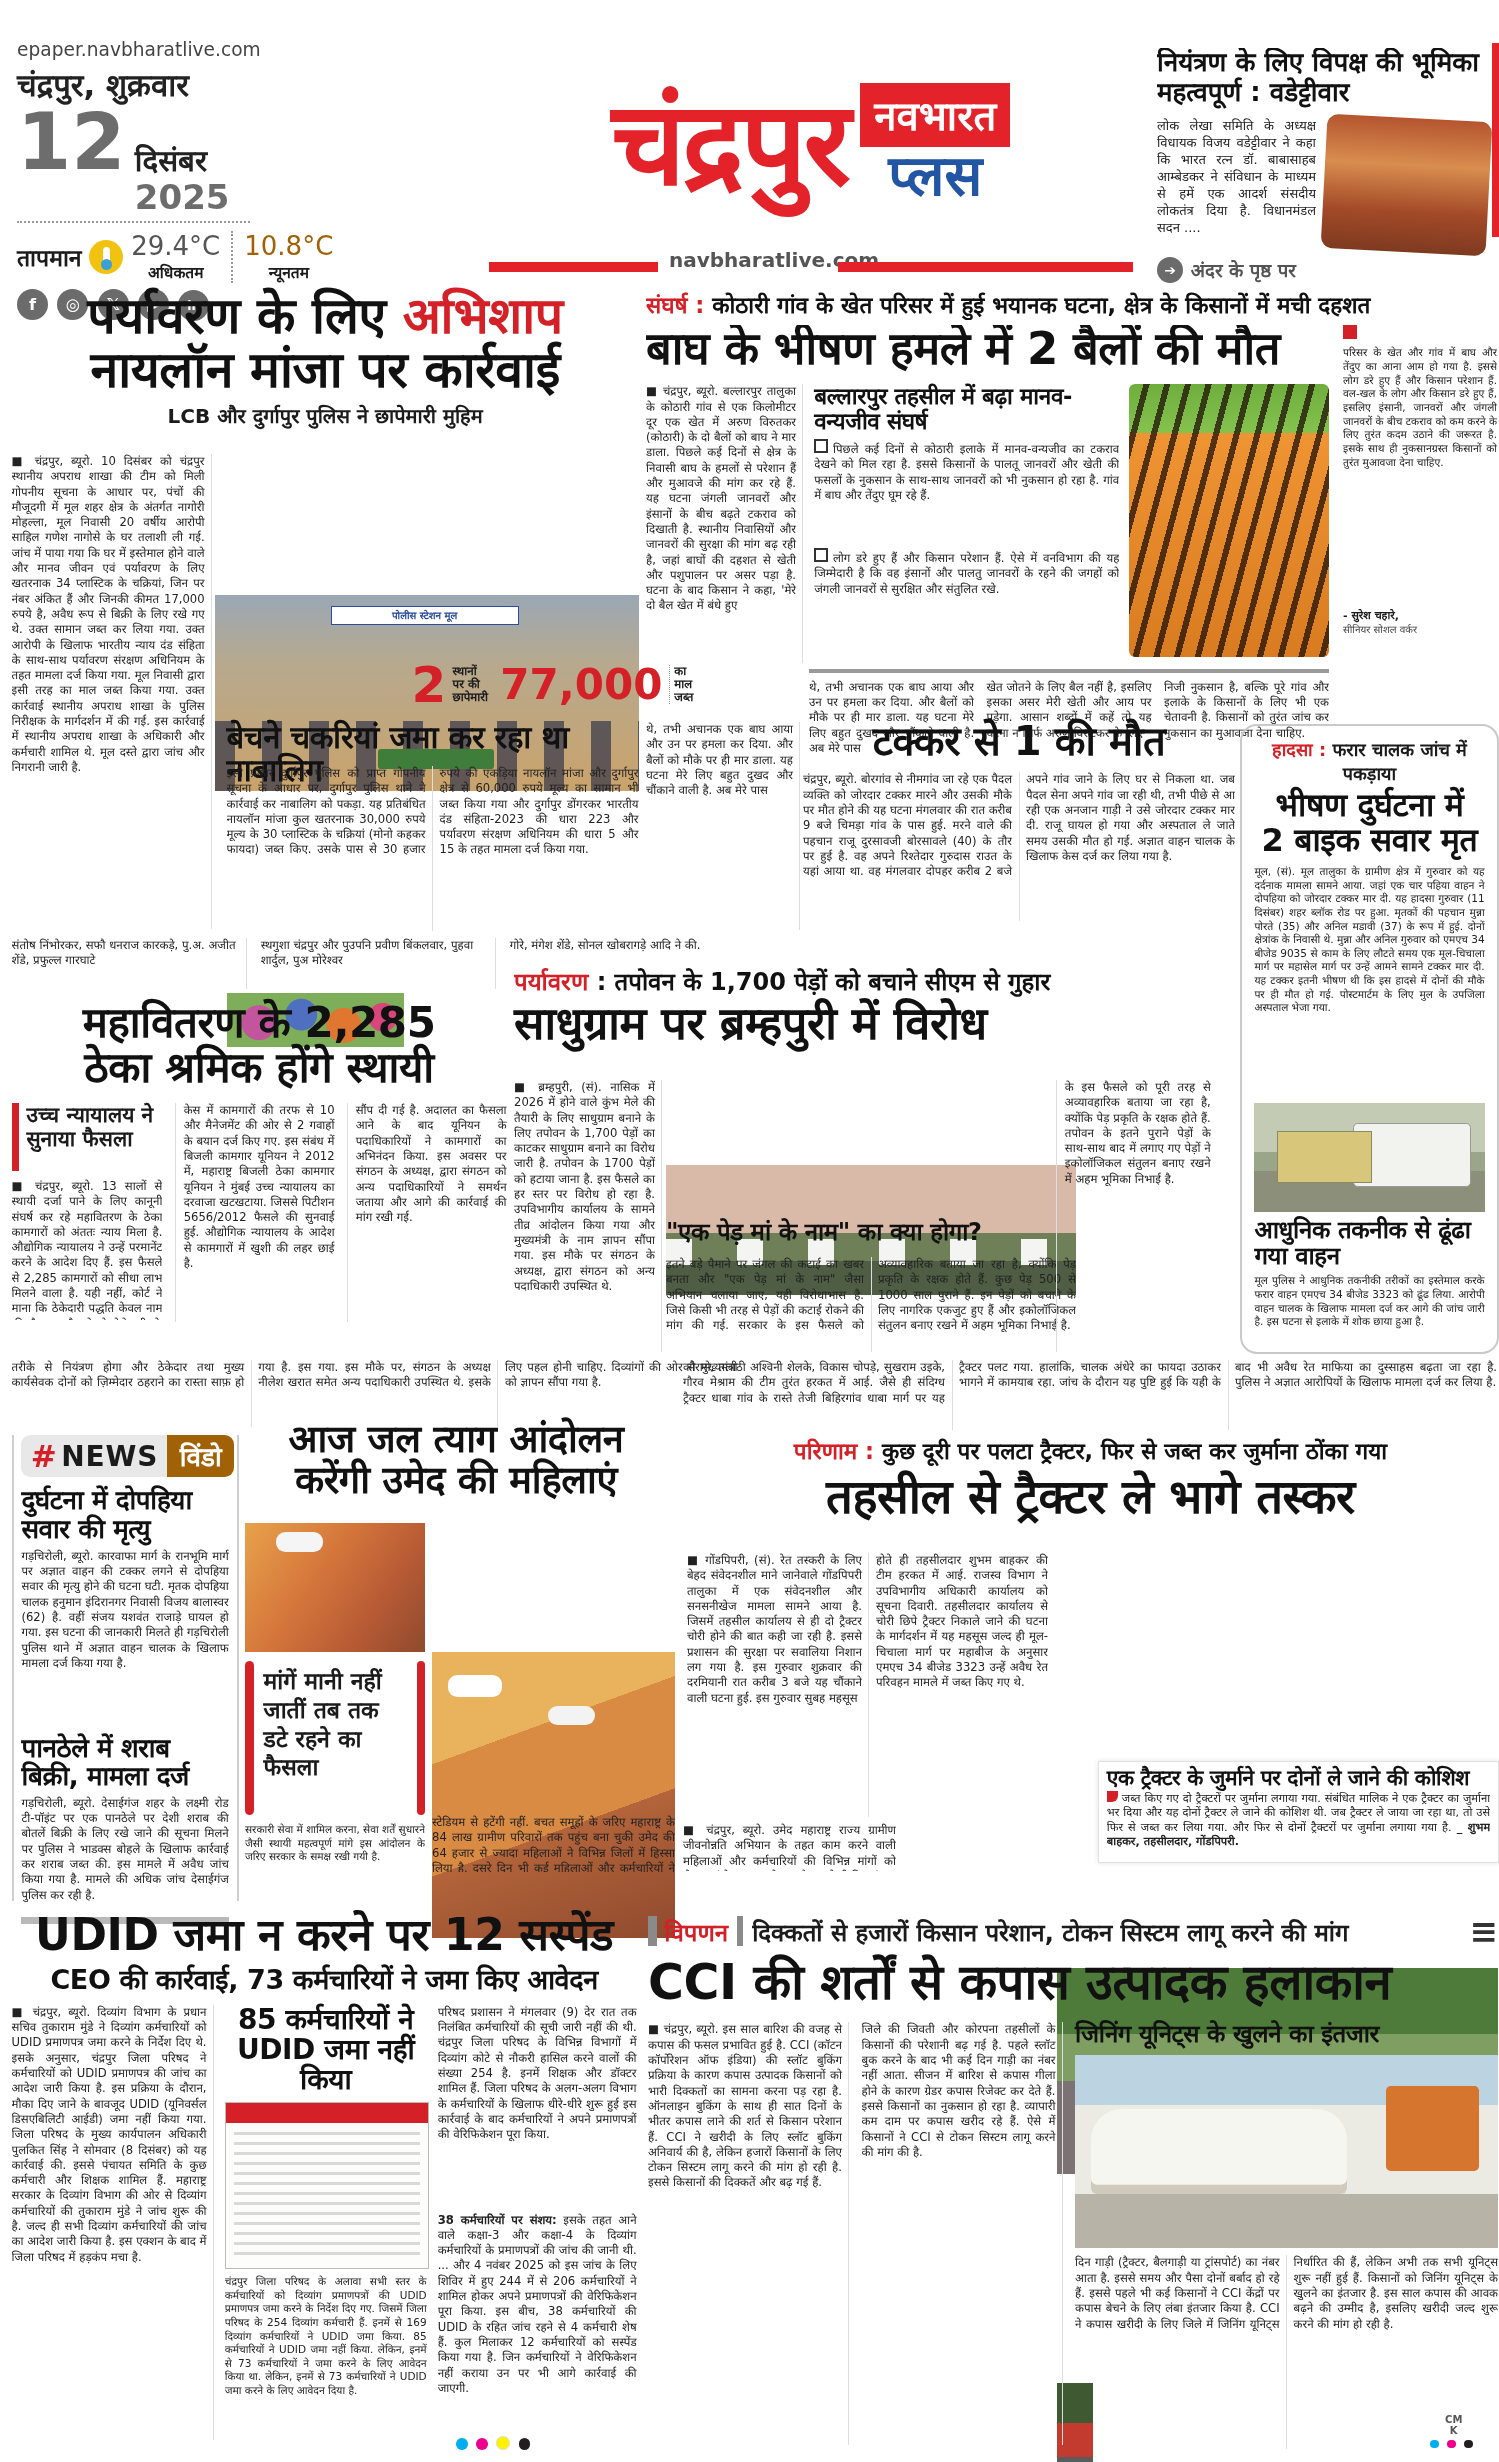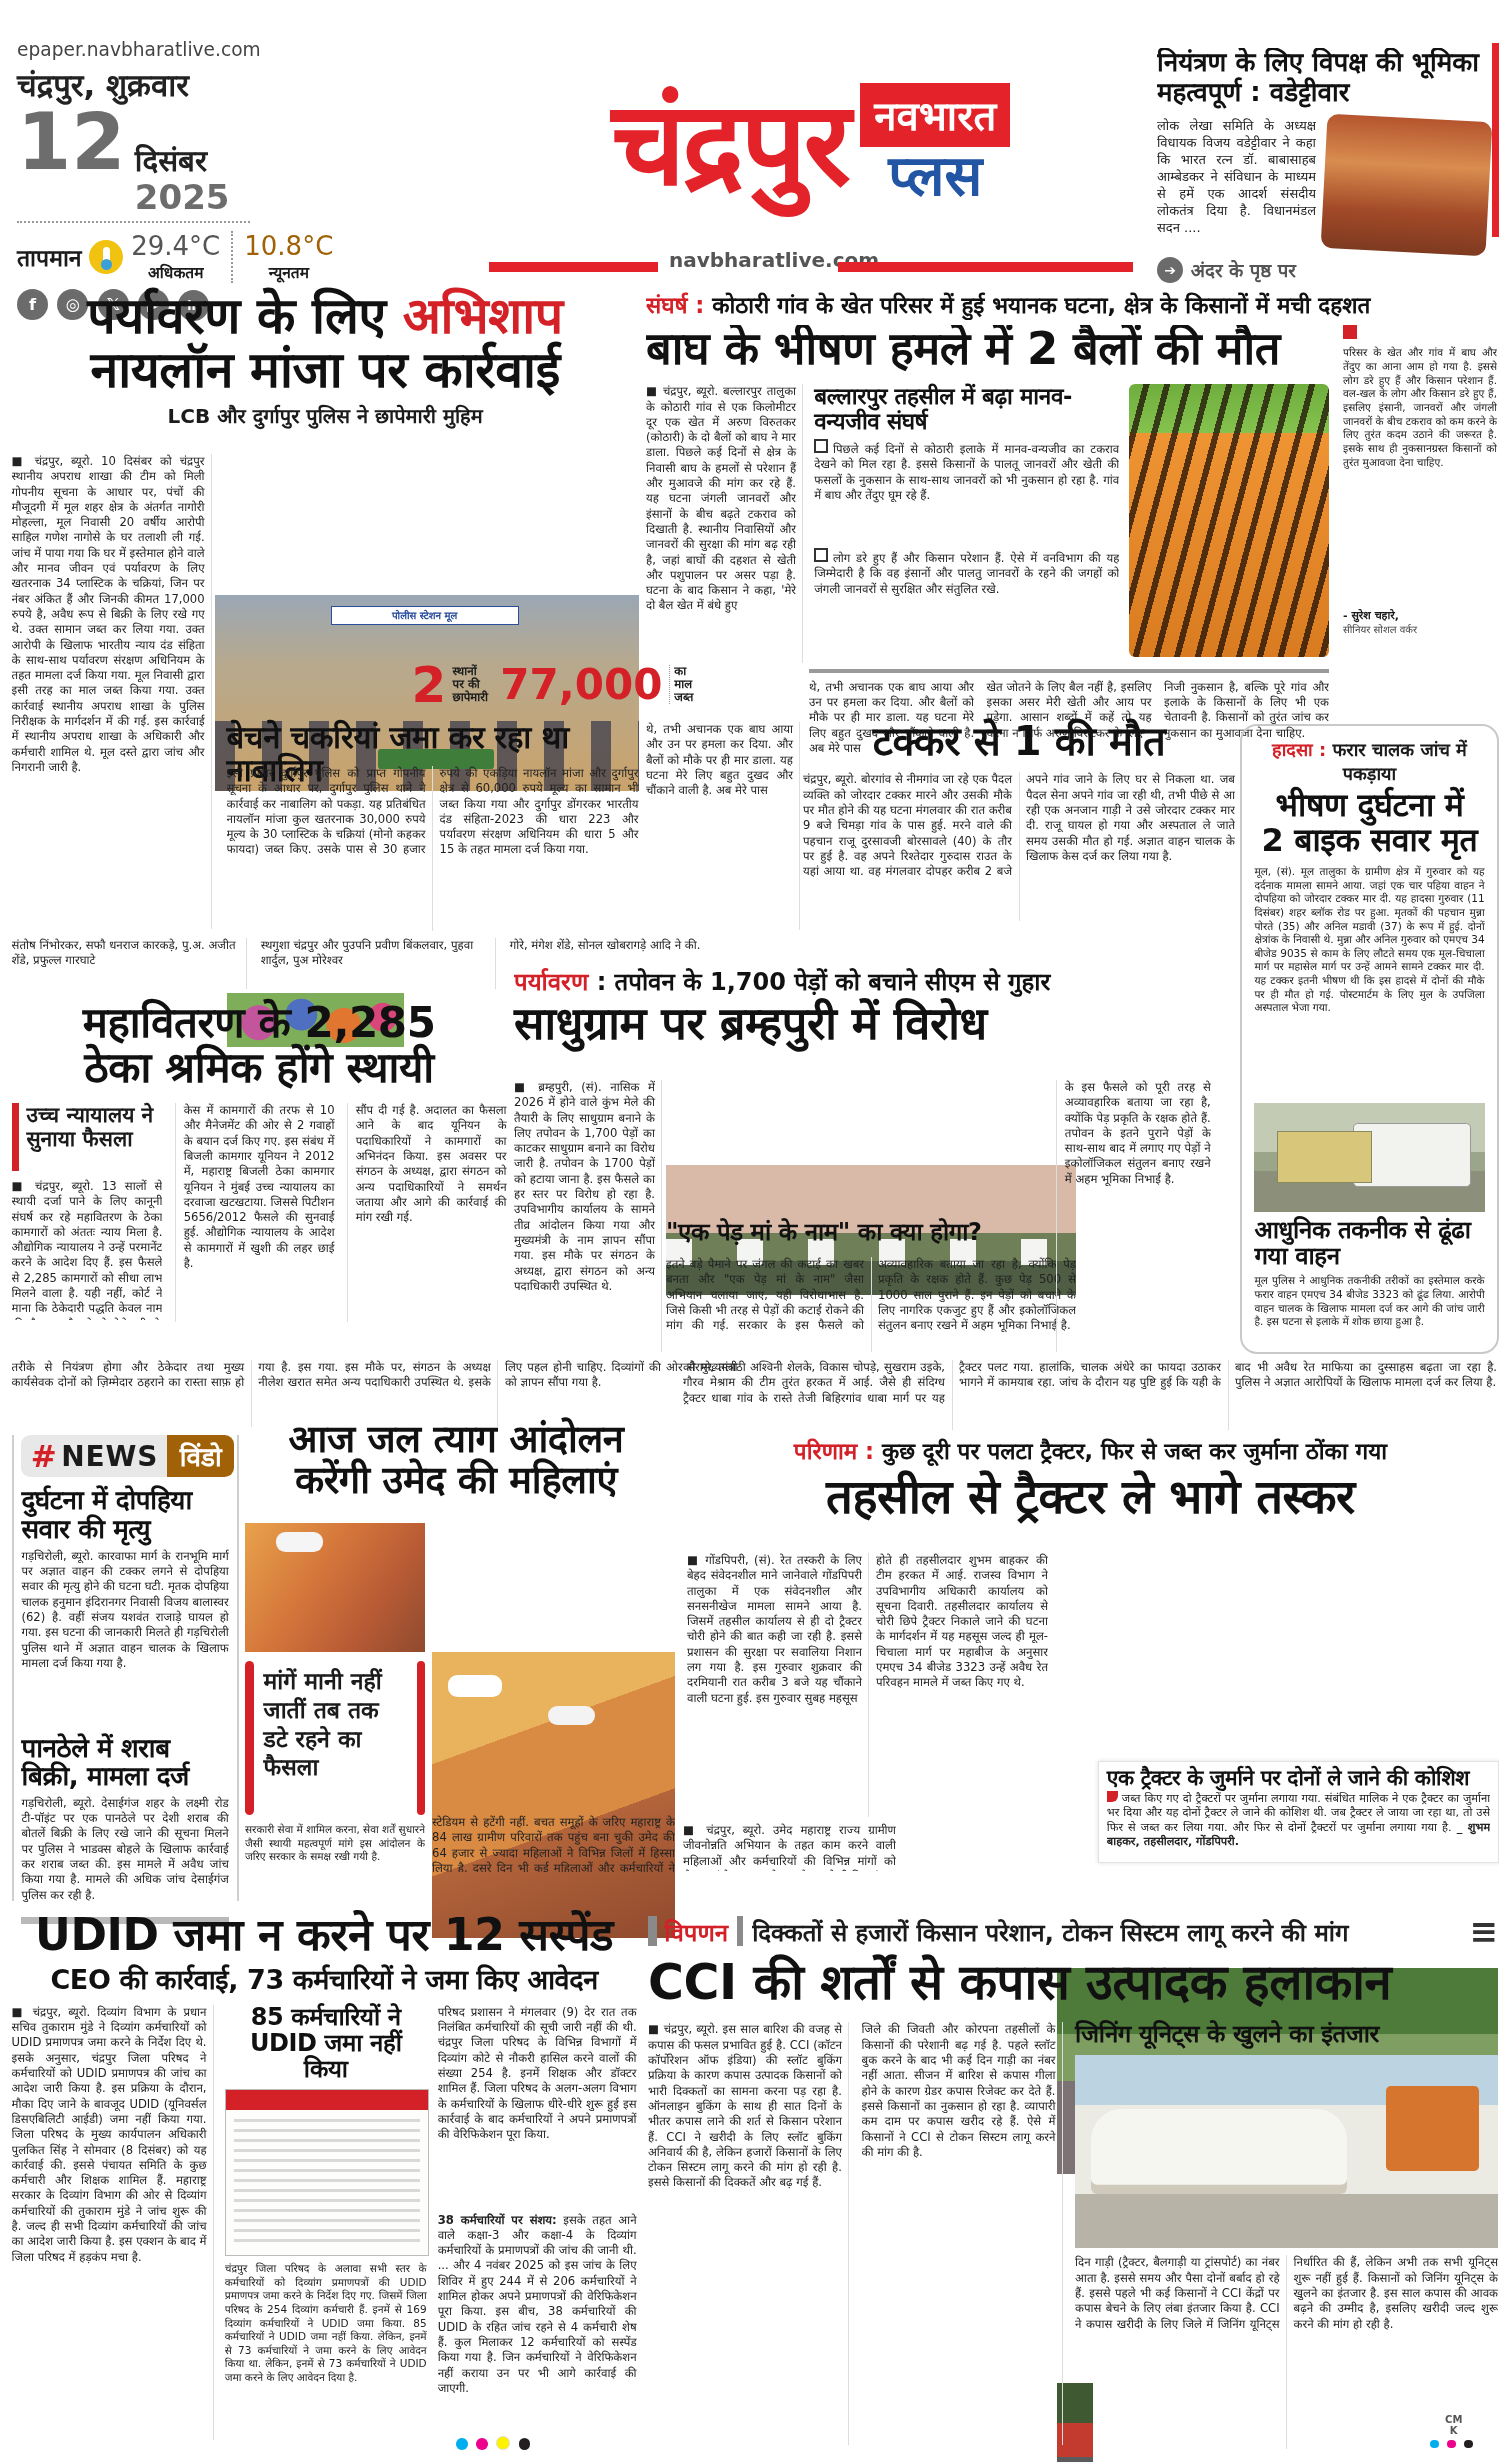--- a/index.html
+++ b/index.html
@@ -282,21 +282,21 @@
       <b>_ शुभम बाहकर, तहसीलदार, गोंडपिपरी.</b>
     </div>
   </div>
 
   <div class="abs" style="left:11.6px;top:1911px;width:625px;height:540px;">
     <div class="hl center" style="font-size:44px;">UDID जमा न करने पर 12 सस्पेंड</div>
     <div class="hl center" style="font-size:27px;margin-top:6.2px;">CEO की कार्रवाई, 73 कर्मचारियों ने जमा किए आवेदन</div>
     <div style="display:flex;gap:11px;margin-top:11px;">
       <div class="body-txt jt" style="width:196px;height:435px;border-right:0.8px solid #ddd;padding-right:6.2px;">■ चंद्रपुर, ब्यूरो. दिव्यांग विभाग के प्रधान सचिव तुकाराम मुंडे ने दिव्यांग कर्मचारियों को UDID प्रमाणपत्र जमा करने के निर्देश दिए थे. इसके अनुसार, चंद्रपुर जिला परिषद ने कर्मचारियों को UDID प्रमाणपत्र की जांच का आदेश जारी किया है. इस प्रक्रिया के दौरान, मौका दिए जाने के बावजूद UDID (यूनिवर्सल डिसएबिलिटी आईडी) जमा नहीं किया गया. जिला परिषद के मुख्य कार्यपालन अधिकारी पुलकित सिंह ने सोमवार (8 दिसंबर) को यह कार्रवाई की. इससे पंचायत समिति के कुछ कर्मचारी और शिक्षक शामिल हैं. महाराष्ट्र सरकार के दिव्यांग विभाग की ओर से दिव्यांग कर्मचारियों की तुकाराम मुंडे ने जांच शुरू की है. जल्द ही सभी दिव्यांग कर्मचारियों की जांच का आदेश जारी किया है. इस एक्शन के बाद में जिला परिषद में हड़कंप मचा है.</div>
       <div style="width:203px;">
-        <div class="hl center" style="font-size:24px;">85 कर्मचारियों ने UDID जमा नहीं किया</div>
+        <div class="hl center" style="font-size:28px;">85 कर्मचारियों ने UDID जमा नहीं किया</div>
         <div class="photo" style="width:100%;height:165px;margin-top:6.2px;background:#fdfdfb;border:0.8px solid #bbb;">
           <div style="position:absolute;left:0;top:0;width:100%;height:20px;background:#d42027;"></div>
           <div style="position:absolute;left:7.8px;top:29.5px;right:7.8px;bottom:7.8px;
                       background:repeating-linear-gradient(180deg,#d9d9d9 0 3.1px,rgba(0,0,0,0) 3.1px 10px);"></div>
         </div>
         <div class="body-sm jt" style="margin-top:6.2px;height:208px;">चंद्रपुर जिला परिषद के अलावा सभी स्तर के कर्मचारियों को दिव्यांग प्रमाणपत्रों की UDID प्रमाणपत्र जमा करने के निर्देश दिए गए. जिसमें जिला परिषद के 254 दिव्यांग कर्मचारी हैं. इनमें से 169 दिव्यांग कर्मचारियों ने UDID जमा किया. 85 कर्मचारियों ने UDID जमा नहीं किया. लेकिन, इनमें से 73 कर्मचारियों ने जमा करने के लिए आवेदन किया था. लेकिन, इनमें से 73 कर्मचारियों ने UDID जमा करने के लिए आवेदन दिया है.</div>
       </div>
       <div style="width:200px;">
         <div class="body-txt jt" style="height:203px;">परिषद प्रशासन ने मंगलवार (9) देर रात तक निलंबित कर्मचारियों की सूची जारी नहीं की थी. चंद्रपुर जिला परिषद के विभिन्न विभागों में दिव्यांग कोटे से नौकरी हासिल करने वालों की संख्या 254 है. इनमें शिक्षक और डॉक्टर शामिल हैं. जिला परिषद के अलग-अलग विभाग के कर्मचारियों के खिलाफ धीरे-धीरे शुरू हुई इस कार्रवाई के बाद कर्मचारियों ने अपने प्रमाणपत्रों की वेरिफिकेशन पूरा किया.</div>
         <div class="body-txt jt" style="height:225px;margin-top:4.7px;">

